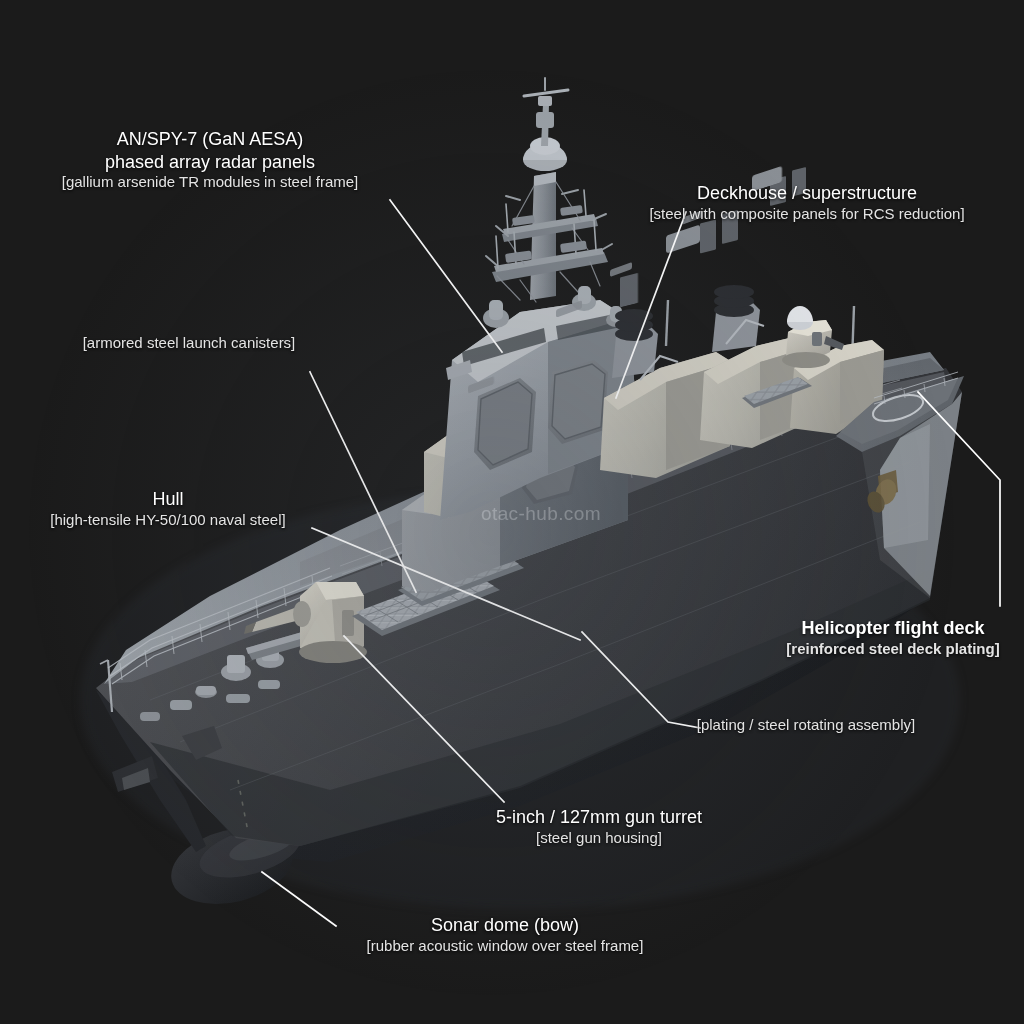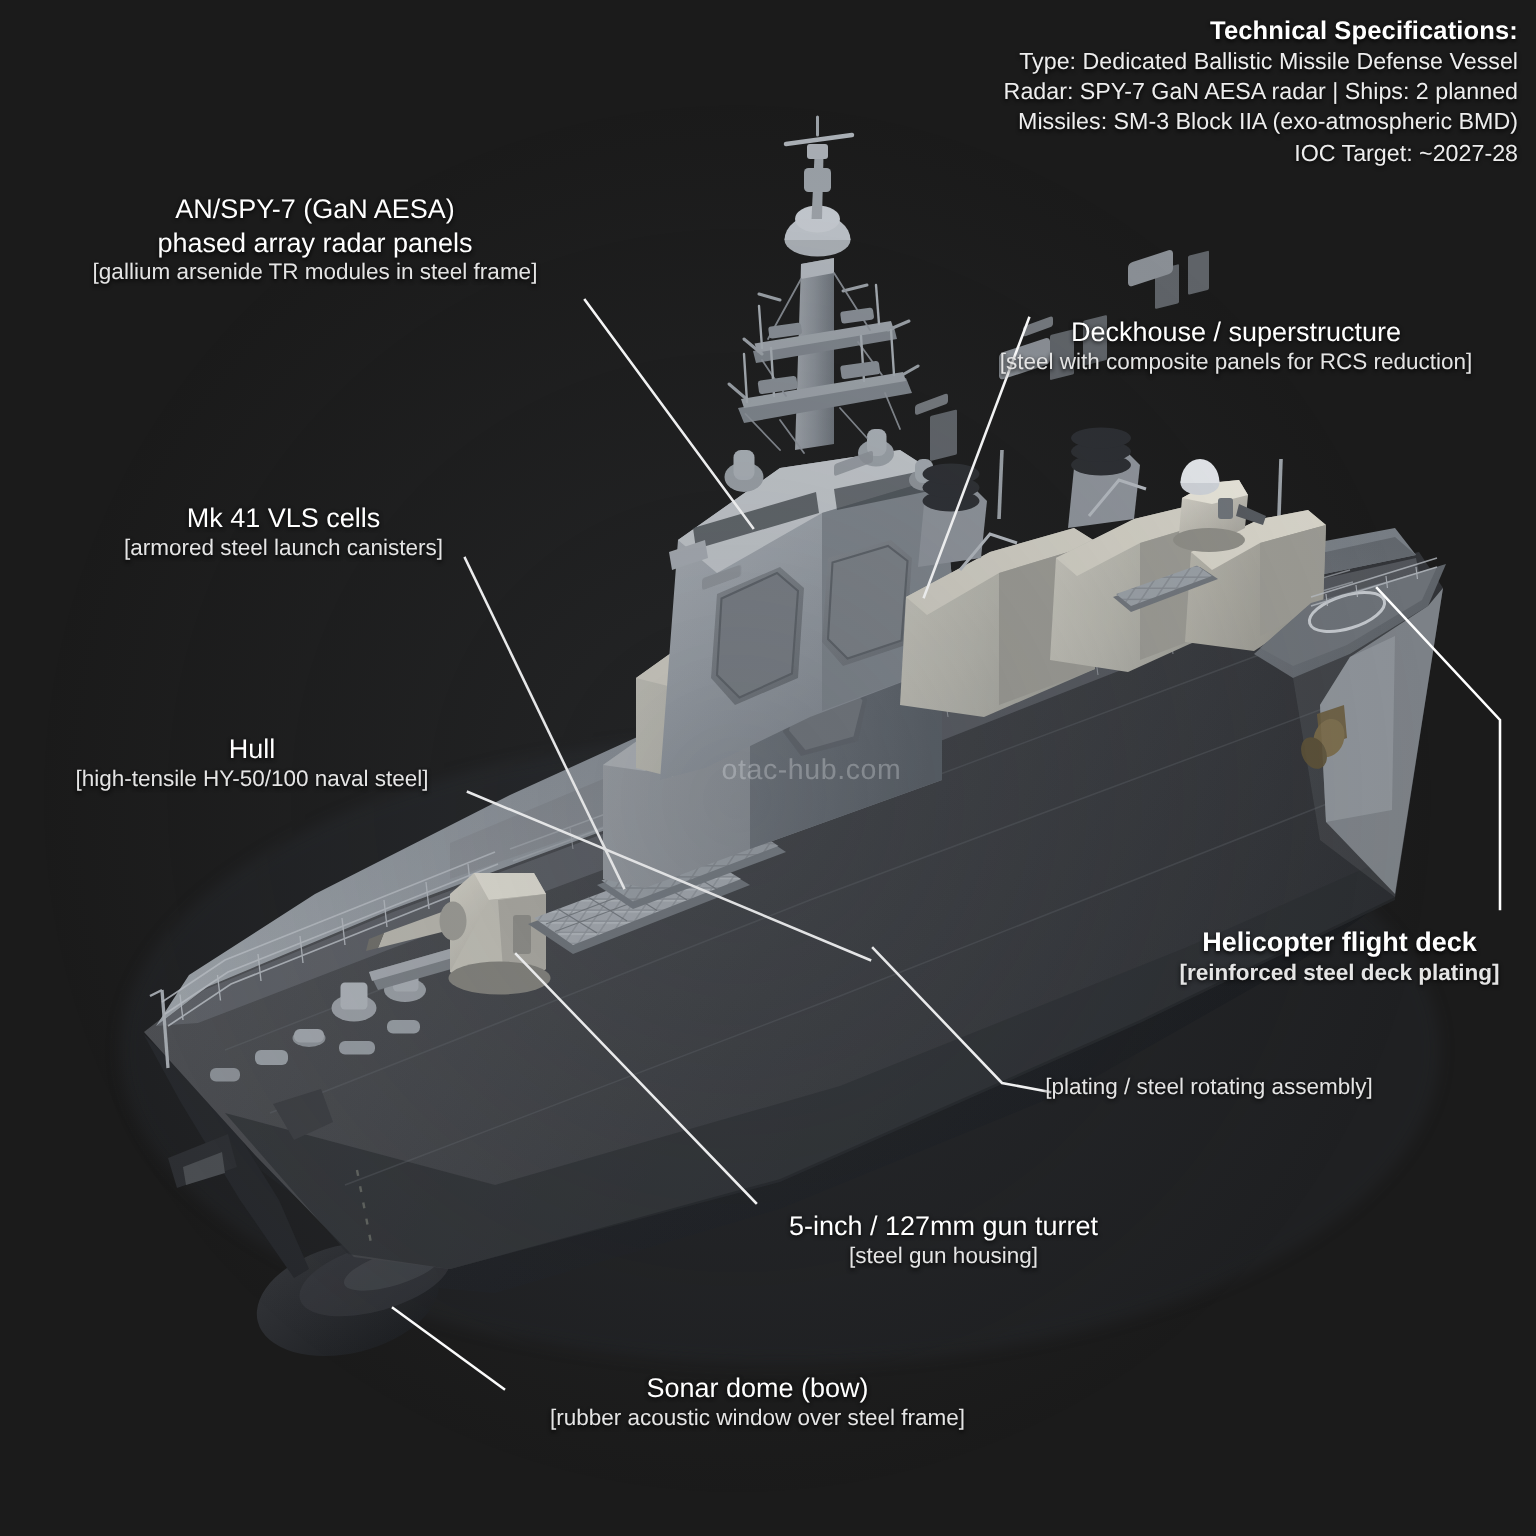--- a/index.html
+++ b/index.html
@@ -474,59 +474,51 @@
       <path d="M 700 728 L 668 722 L 582 632"></path>
 
       <path d="M 504 802 L 344 636"></path>
 
       <path d="M 336 926 L 262 872"></path>
     </g>
   </svg>
 
   <div id="watermark">otac-hub.com</div>
 
-  <div id="specs">
-    <div class="spec-title">Technical Specifications:</div>
-    <div class="spec-line">Type: Dedicated Ballistic Missile Defense Vessel</div>
-    <div class="spec-line">Radar: SPY-7 GaN AESA radar | Ships: 2 planned</div>
-    <div class="spec-line">Missiles: SM-3 Block IIA (exo-atmospheric BMD)</div>
-    <div class="spec-line">IOC Target: ~2027-28</div>
-  </div>
 
   <div class="callout ta-c" style="left:30px; top:128px; width:360px;">
     <div class="c-title">AN/SPY-7 (GaN AESA)</div>
     <div class="c-title">phased array radar panels</div>
     <div class="c-sub">[gallium arsenide TR modules in steel frame]</div>
   </div>
 
-  <div class="callout ta-c" style="left:640px; top:182px; width:368px;margin-top:28px;">
+  <div class="callout ta-c" style="left:623px; top:182px; width:368px;">
     <div class="c-title">Deckhouse / superstructure</div>
     <div class="c-sub">[steel with composite panels for RCS reduction]</div>
   </div>
 
   <div class="callout ta-c" style="left:44px; top:334px; width:290px;">
-    <div class="c-title">Mk 41 VLS cells</div>
     <div class="c-sub">[armored steel launch canisters]</div>
   </div>
 
   <div class="callout ta-c" style="left:20px; top:488px; width:296px;">
     <div class="c-title">Hull</div>
     <div class="c-sub">[high-tensile HY-50/100 naval steel]</div>
   </div>
 
   <div class="callout ta-c" style="left:770px; top:617px; width:246px;font-weight:bold;">
     <div class="c-title">Helicopter flight deck</div>
     <div class="c-sub">[reinforced steel deck plating]</div>
   </div>
 
   <div class="callout ta-c" style="left:662px; top:716px; width:288px;">
     <div class="c-sub">[plating / steel rotating assembly]</div>
   </div>
 
-  <div class="callout ta-c" style="left:506px; top:806px; width:246px;">
+  <div class="callout ta-c" style="left:476px; top:806px; width:246px;">
     <div class="c-title">5-inch / 127mm gun turret</div>
     <div class="c-sub">[steel gun housing]</div>
   </div>
 
   <div class="callout ta-c" style="left:340px; top:914px; width:330px;">
     <div class="c-title">Sonar dome (bow)</div>
     <div class="c-sub">[rubber acoustic window over steel frame]</div>
   </div>
 
 </div>

